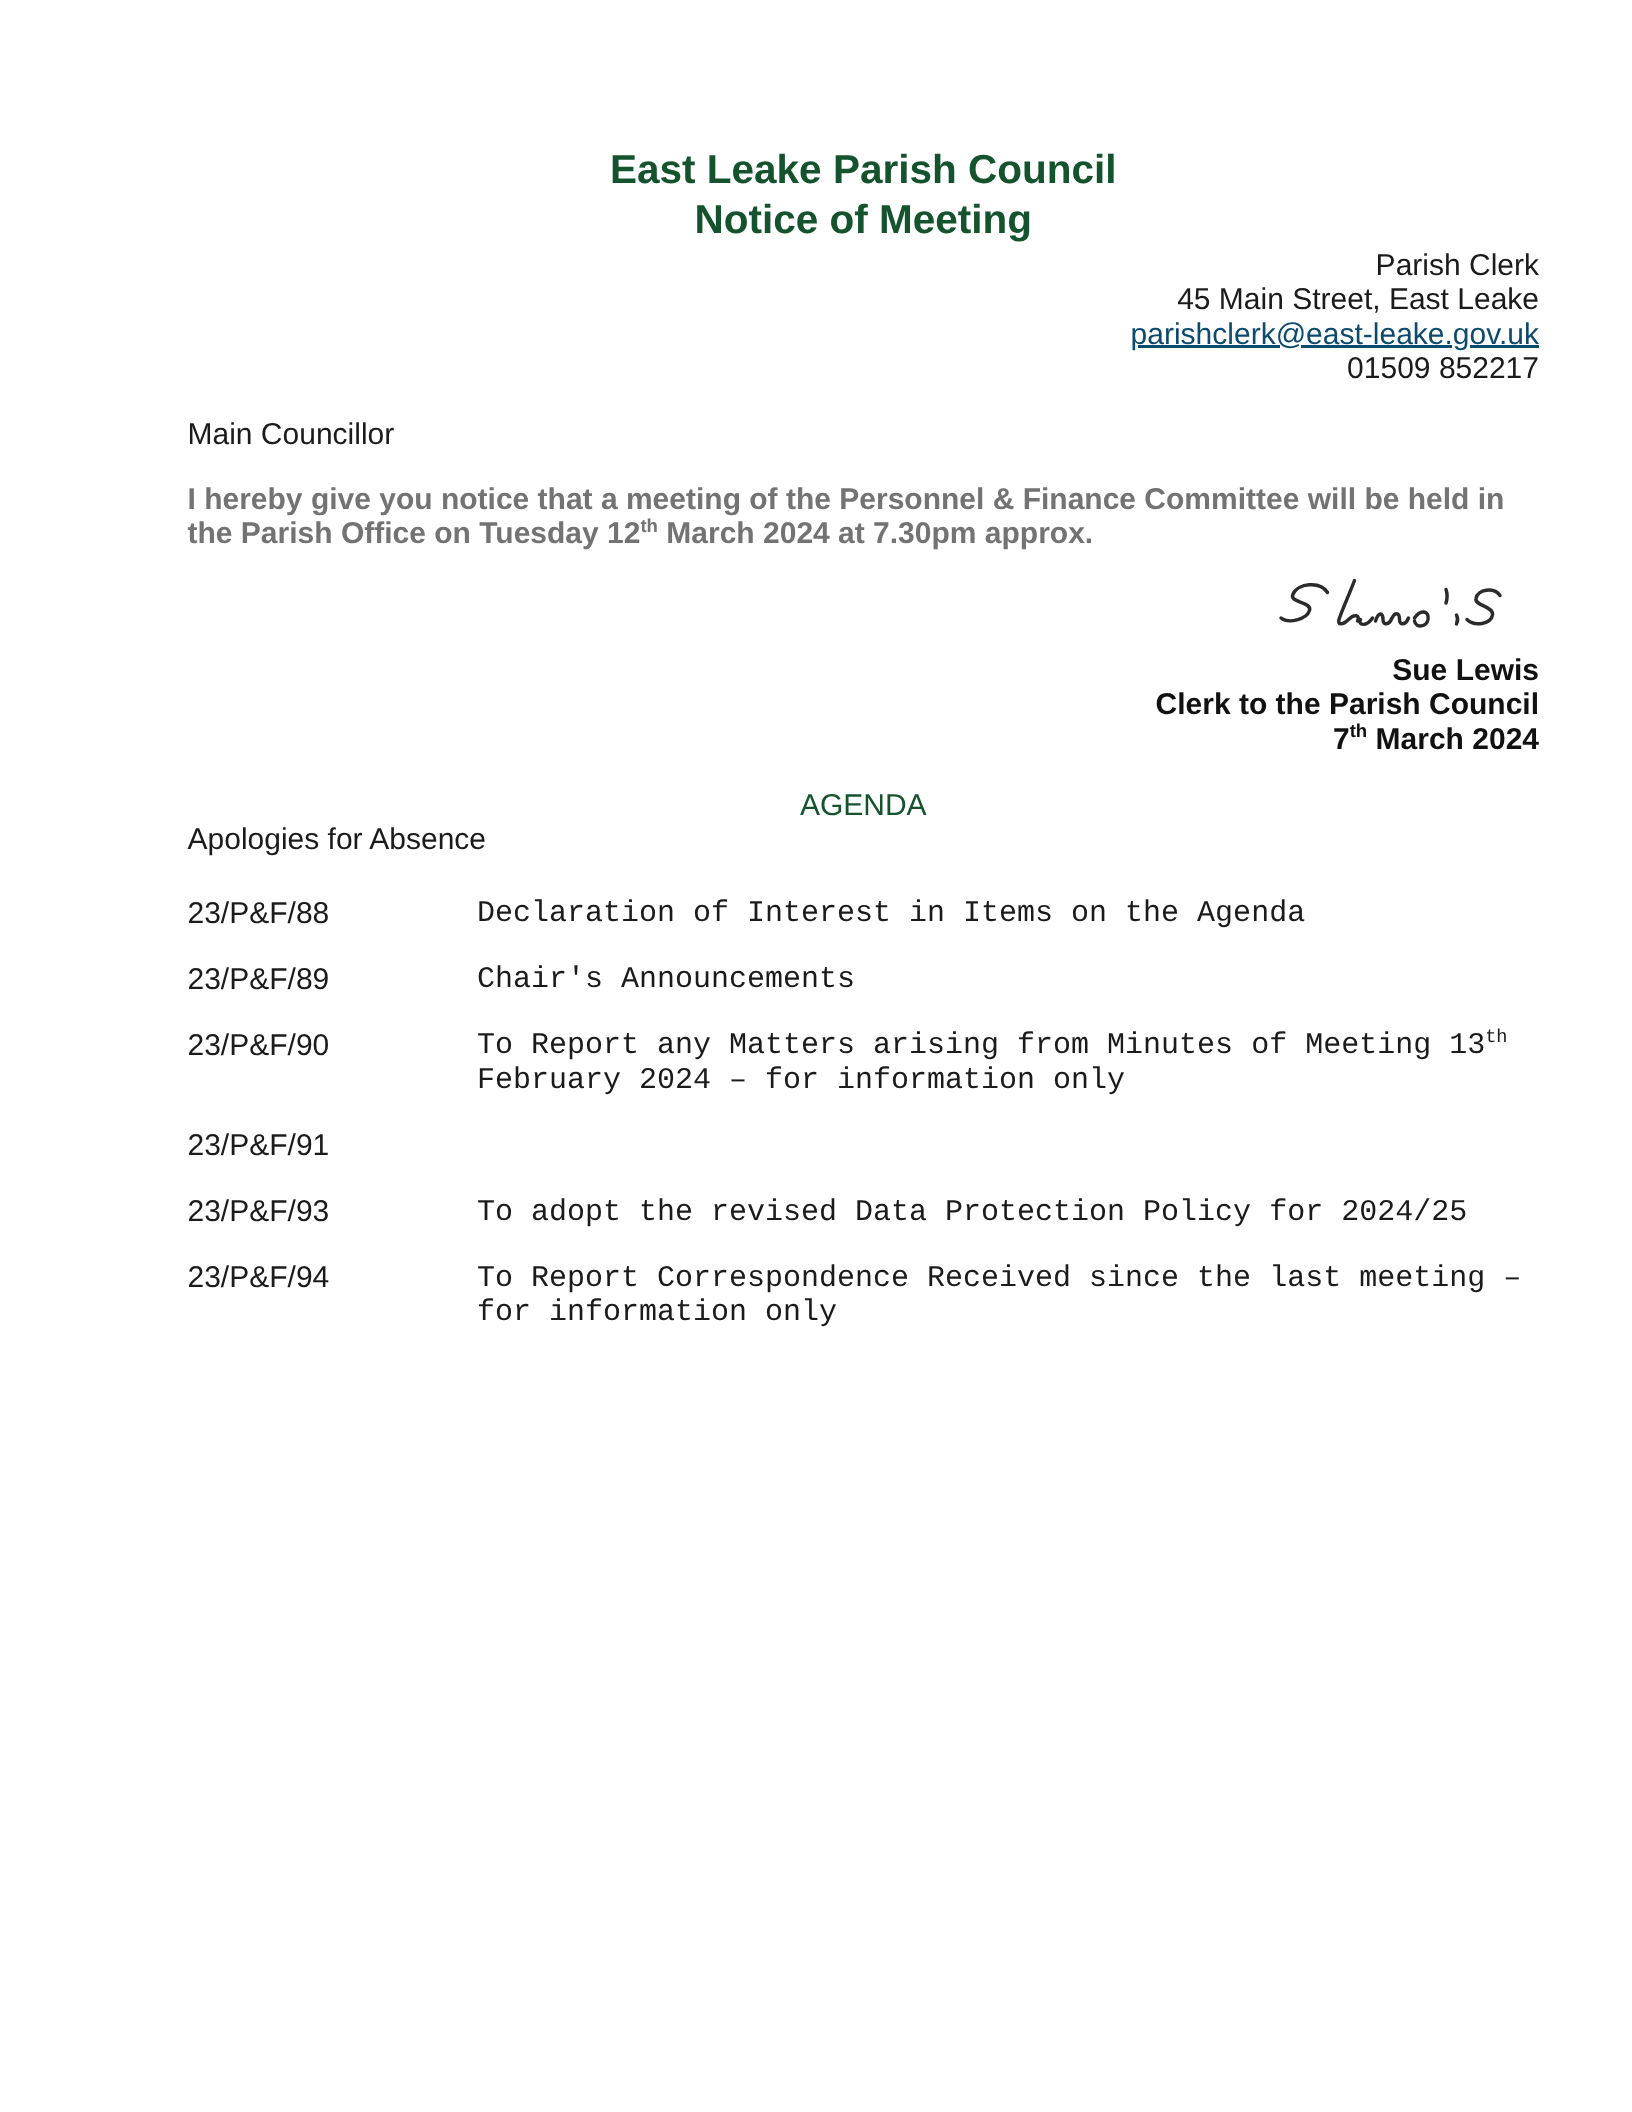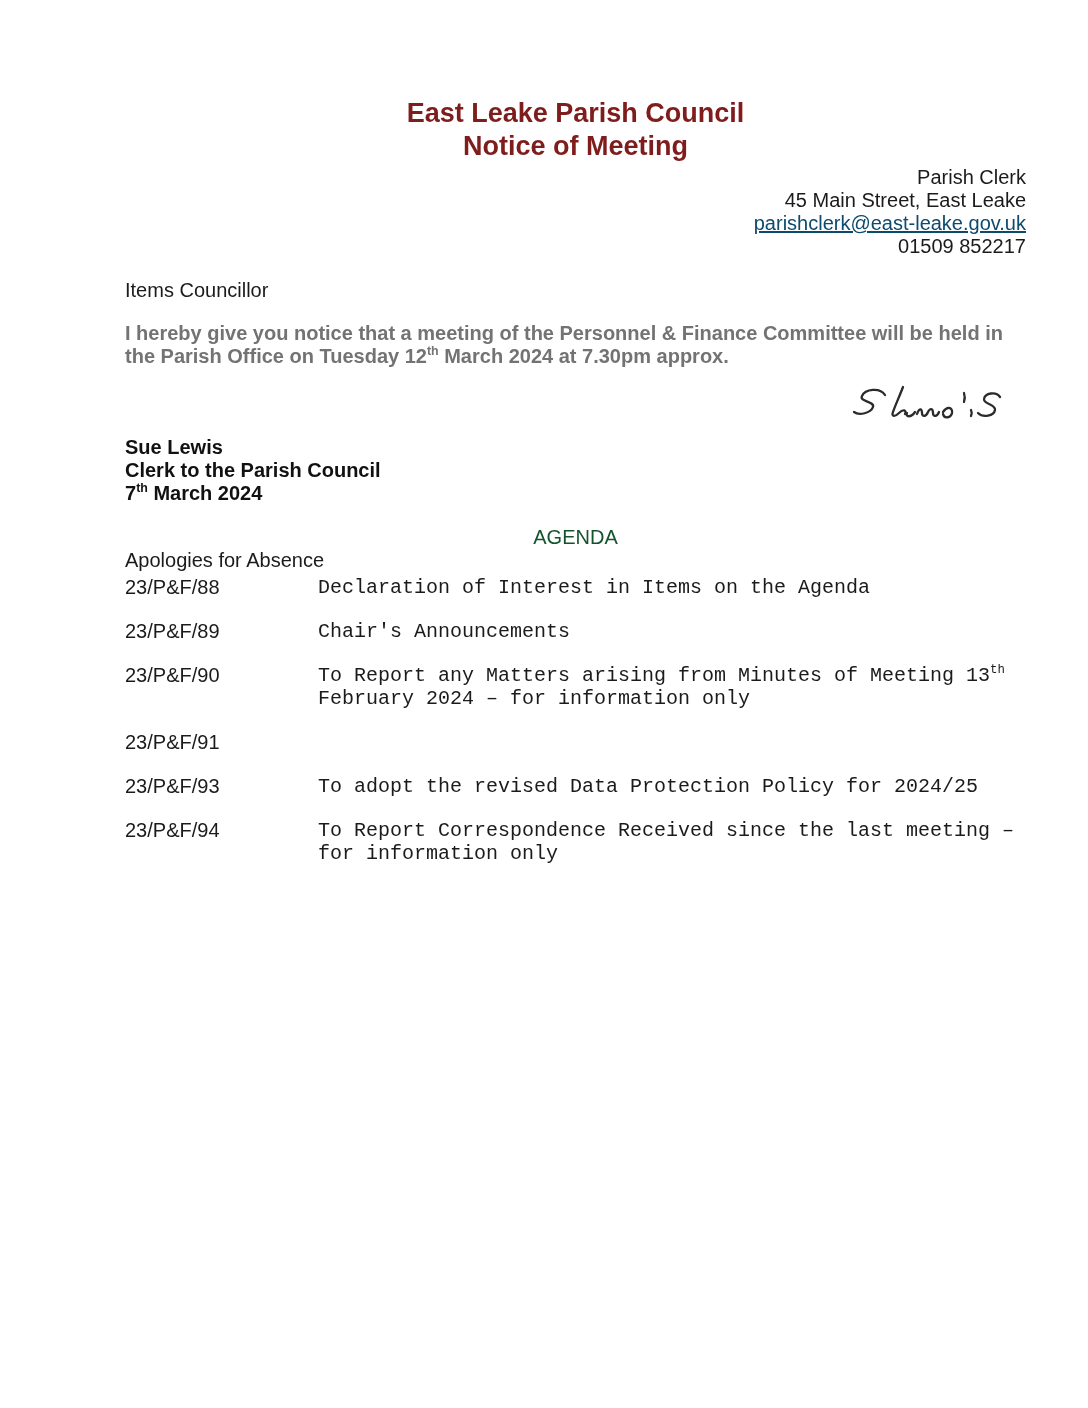--- a/index.html
+++ b/index.html
@@ -24,21 +24,21 @@
     padding-top: 97px;
     box-sizing: border-box;
     font-size: 20px;
     line-height: 23px;
   }
   .doc-title {
     text-align: center;
     font-weight: 700;
     font-size: 27px;
     line-height: 33px;
-    color: #7f1d1d;
+    color: #14532d;
   }
   .contact-block {
     margin-top: 3px;
     text-align: right;
   }
   .contact-block .line { display: block; }
   a.email-link {
     color: #0c4a6e;
     text-decoration: underline;
     cursor: pointer;
@@ -55,35 +55,36 @@
     margin-top: 14px;
     text-align: right;
   }
   .signature-wrap svg {
     display: inline-block;
     vertical-align: top;
     margin-right: 4px;
   }
   .signoff {
     margin-top: 6px;
+    text-align: right;
     font-weight: 700;
     color: #111111;
   }
   .signoff .line { display: block; }
   .agenda-heading {
     margin-top: 21px;
     text-align: center;
     font-weight: 400;
     color: #14532d;
   }
   .agenda-preamble {
     margin-top: 0;
   }
   .agenda-list {
-    margin-top: 4px;
+    margin-top: 26px;
   }
   .agenda-row {
     display: flex;
     margin-bottom: 21px;
   }
   .agenda-ref {
     width: 193px;
     flex-shrink: 0;
   }
   .agenda-desc {
@@ -108,21 +109,21 @@
       <div>Notice of Meeting</div>
     </div>
 
     <div class="contact-block">
       <span class="line">Parish Clerk</span>
       <span class="line">45 Main Street, East Leake</span>
       <span class="line"><a class="email-link">parishclerk@east-leake.gov.uk</a></span>
       <span class="line">01509 852217</span>
     </div>
 
-    <div class="salutation">Items Councillor</div>
+    <div class="salutation">Main Councillor</div>
 
     <div class="notice-para">I hereby give you notice that a meeting of the Personnel &amp; Finance Committee will be held in the Parish Office on Tuesday 12<sup>th</sup> March 2024 at 7.30pm approx.</div>
 
     <div class="signature-wrap">
       <svg width="175" height="48" viewBox="0 0 175 48" fill="none" xmlns="http://www.w3.org/2000/svg">
         <g stroke="#2b2b2b" stroke-width="2.3" stroke-linecap="round" fill="none">
           <path d="M38 13 C33 5 18 7 15 14 C12 20 28 19 26 25 C24 31 12 34 7 30"></path>
           <path d="M56 5 C53 13 48 24 46 30 C44 35 48 35 52 31 C56 27 60 28 58 32"></path>
           <path d="M60 31 C58 35 64 36 68 30"></path>
           <path d="M70 32 C72 26 75 26 75 31 C75 35 79 35 81 30 C83 26 86 26 86 31 C86 35 90 35 92 30"></path>

